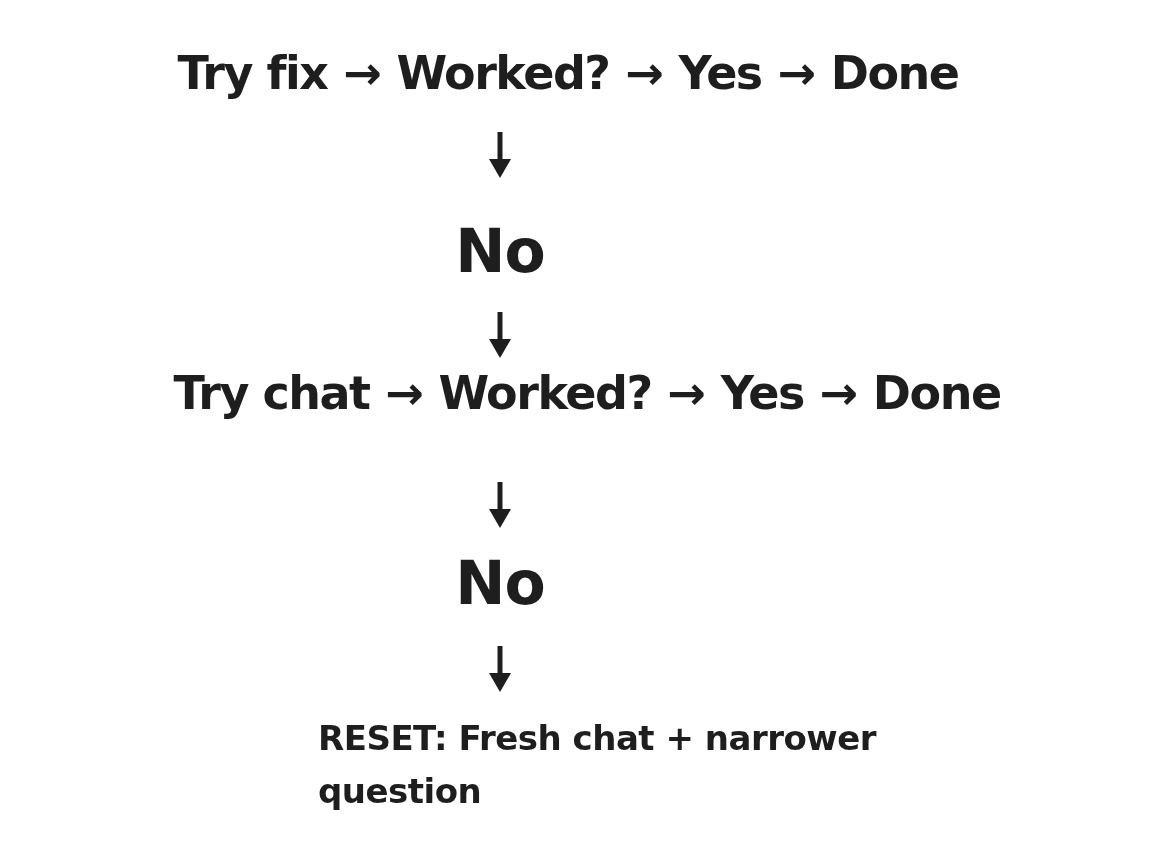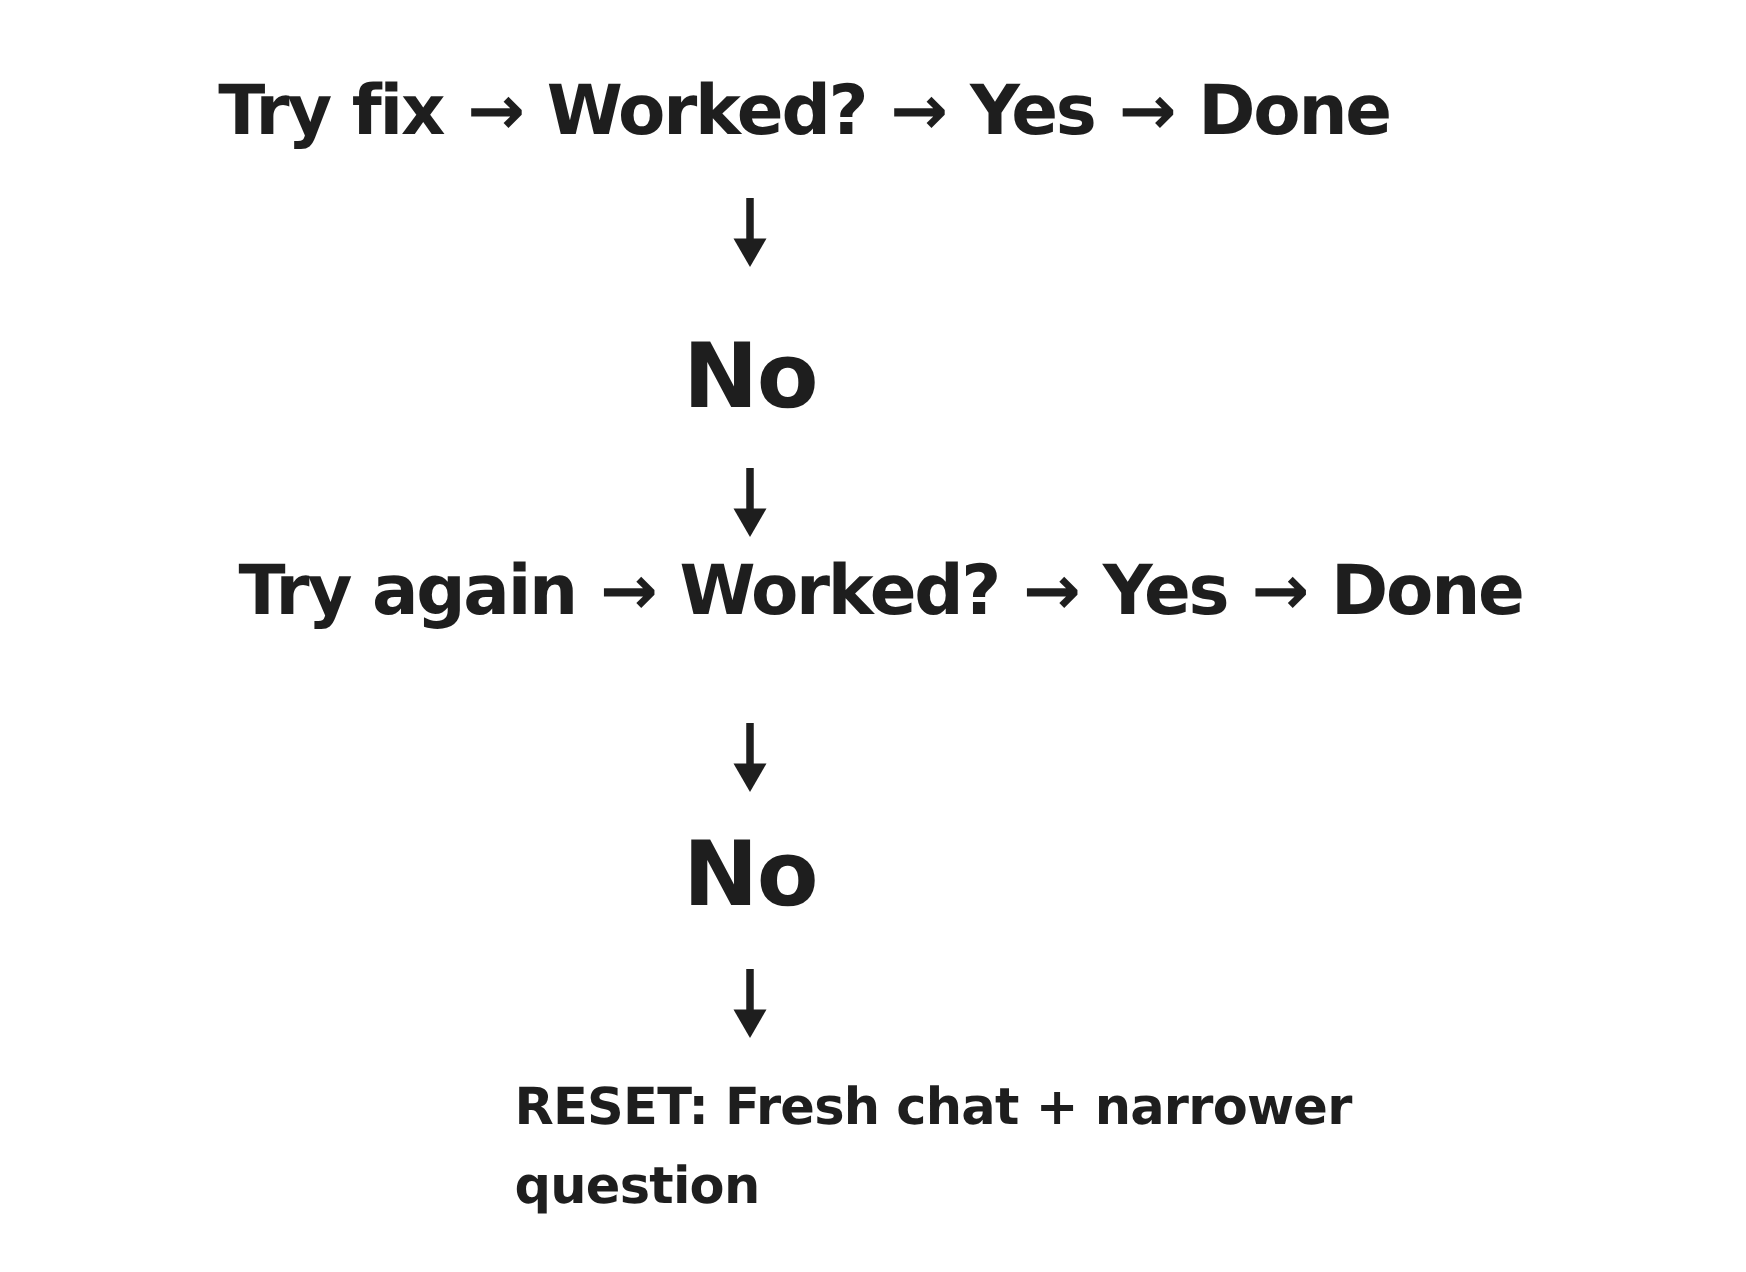--- a/index.html
+++ b/index.html
@@ -47,29 +47,28 @@
   .darr { display: block; }
   .reset-text {
     position: absolute;
     left: 318px;
     top: 712px;
     width: 620px;
     font-size: 34px;
     font-weight: bold;
     letter-spacing: -0.5px;
     line-height: 1.55;
-    margin-left: 25px;
   }
 </style>
 </head>
 <body>
 
 <div class="canvas">
 
-  <div class="hrow" style="top:46px; left:536px;">
+  <div class="hrow" style="top:46px; left:568px;">
     <span class="step">Try fix</span>
     <span class="arr">→</span>
     <span class="step">Worked?</span>
     <span class="arr">→</span>
     <span class="step">Yes</span>
     <span class="arr">→</span>
     <span class="step">Done</span>
   </div>
 
   <svg class="darr vitem" style="top:130px;" width="30" height="50" viewBox="0 0 30 50">
@@ -78,21 +77,21 @@
   </svg>
 
   <div class="vitem no-label" style="top:216px;">No</div>
 
   <svg class="darr vitem" style="top:310px;" width="30" height="50" viewBox="0 0 30 50">
     <line x1="15" y1="2" x2="15" y2="32" stroke="#1e1e1e" stroke-width="5"></line>
     <polygon points="4,29 26,29 15,48" fill="#1e1e1e"></polygon>
   </svg>
 
   <div class="hrow" style="top:366px; left:587px;">
-    <span class="step">Try again</span>
+    <span class="step">Try chat</span>
     <span class="arr">→</span>
     <span class="step">Worked?</span>
     <span class="arr">→</span>
     <span class="step">Yes</span>
     <span class="arr">→</span>
     <span class="step">Done</span>
   </div>
 
   <svg class="darr vitem" style="top:480px;" width="30" height="50" viewBox="0 0 30 50">
     <line x1="15" y1="2" x2="15" y2="32" stroke="#1e1e1e" stroke-width="5"></line>

